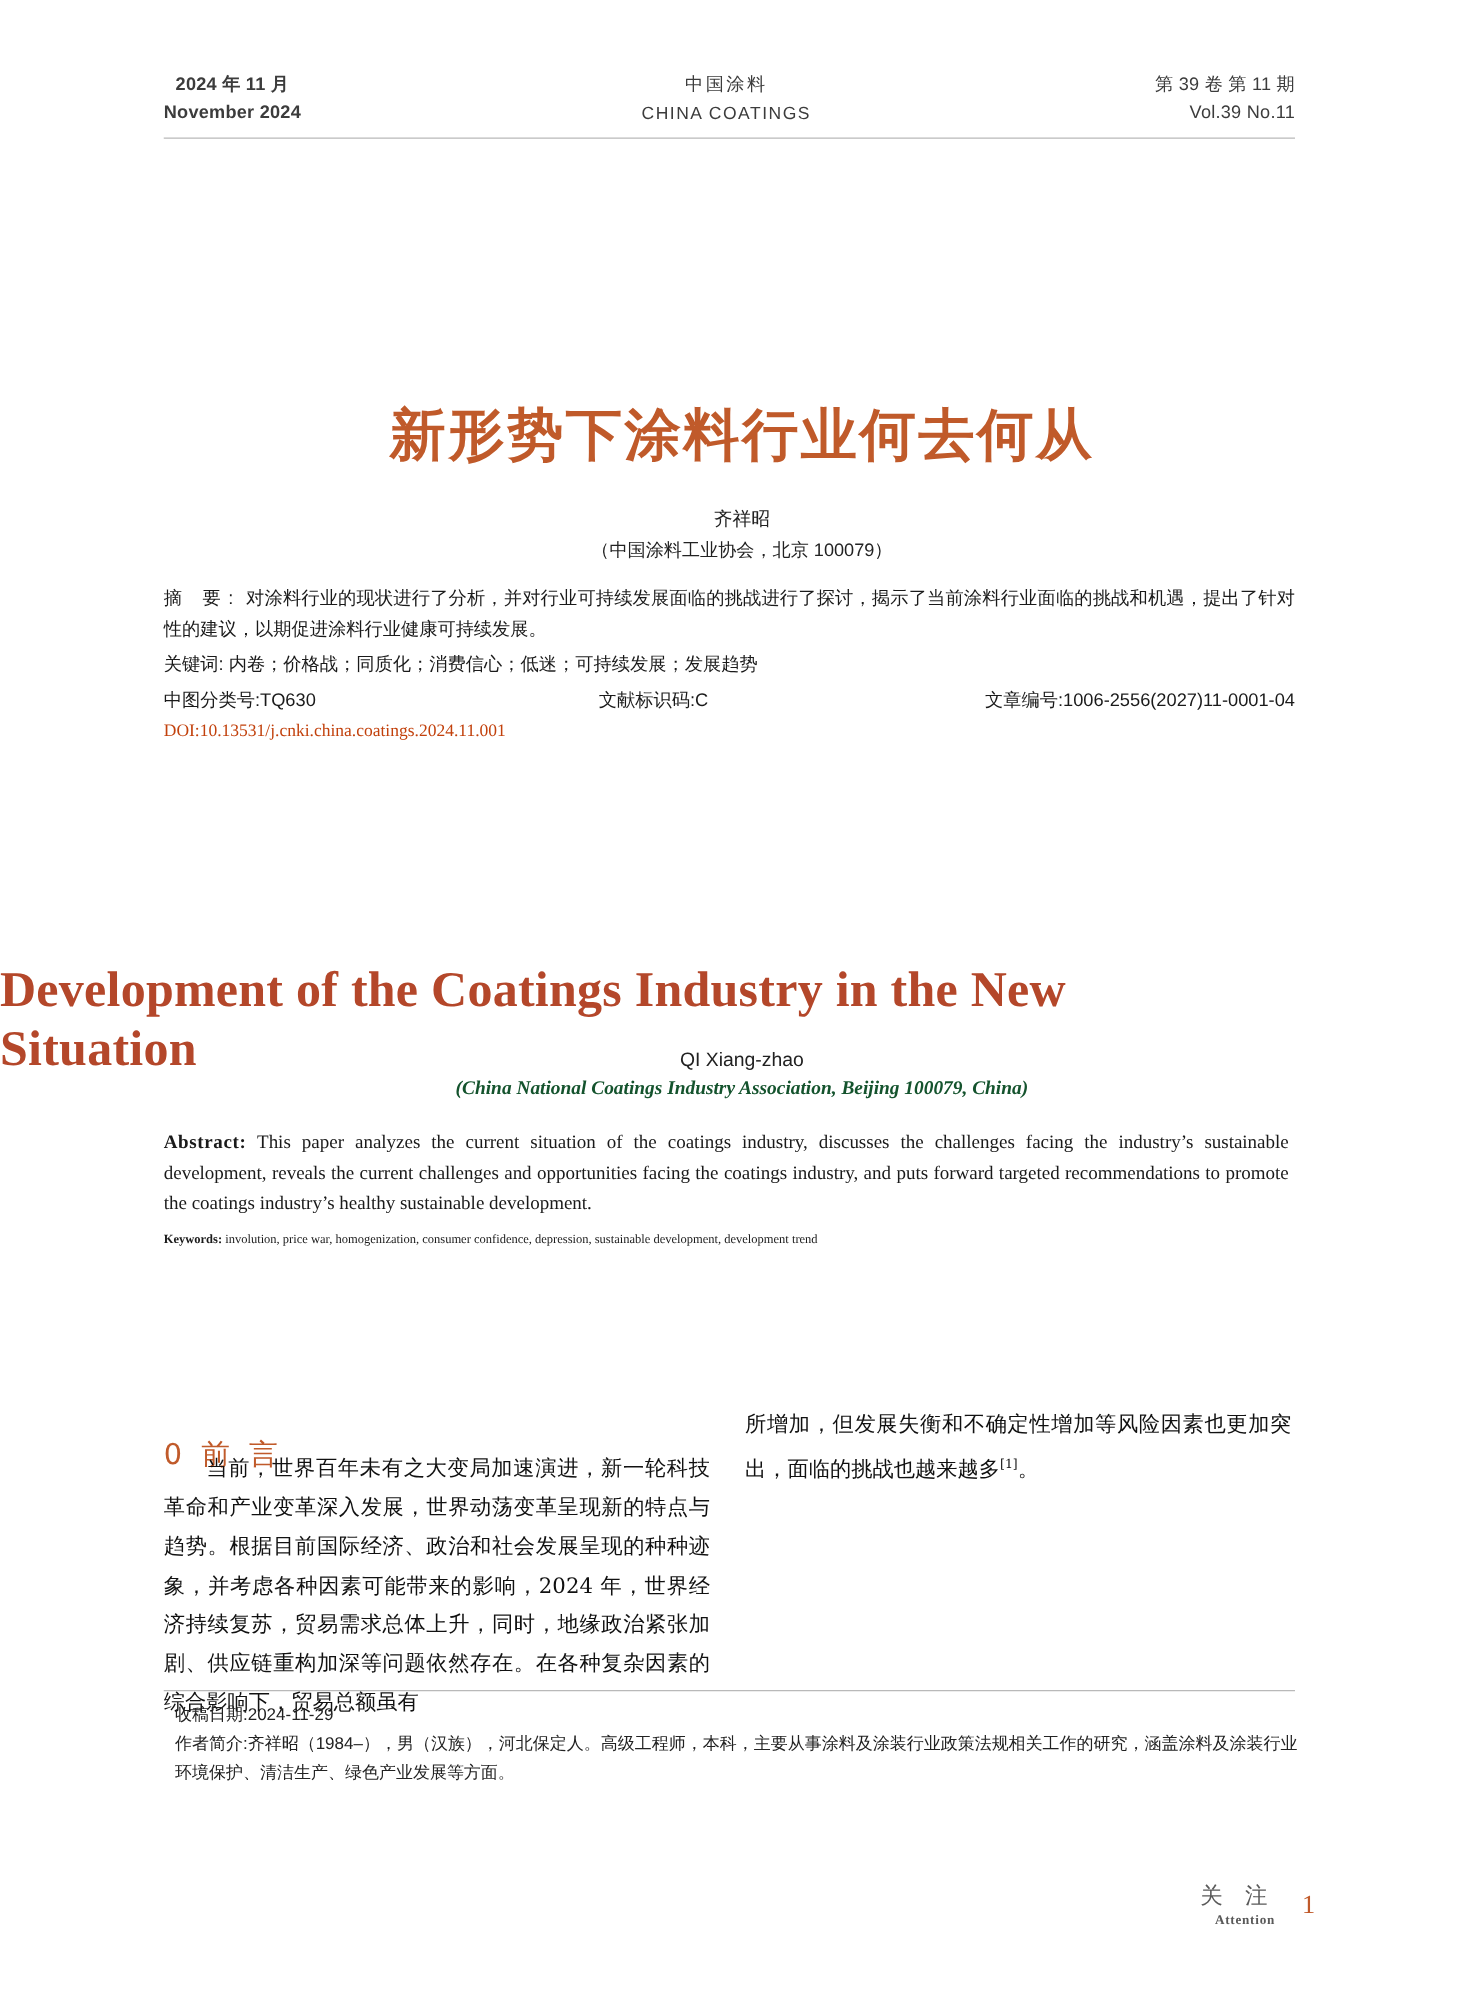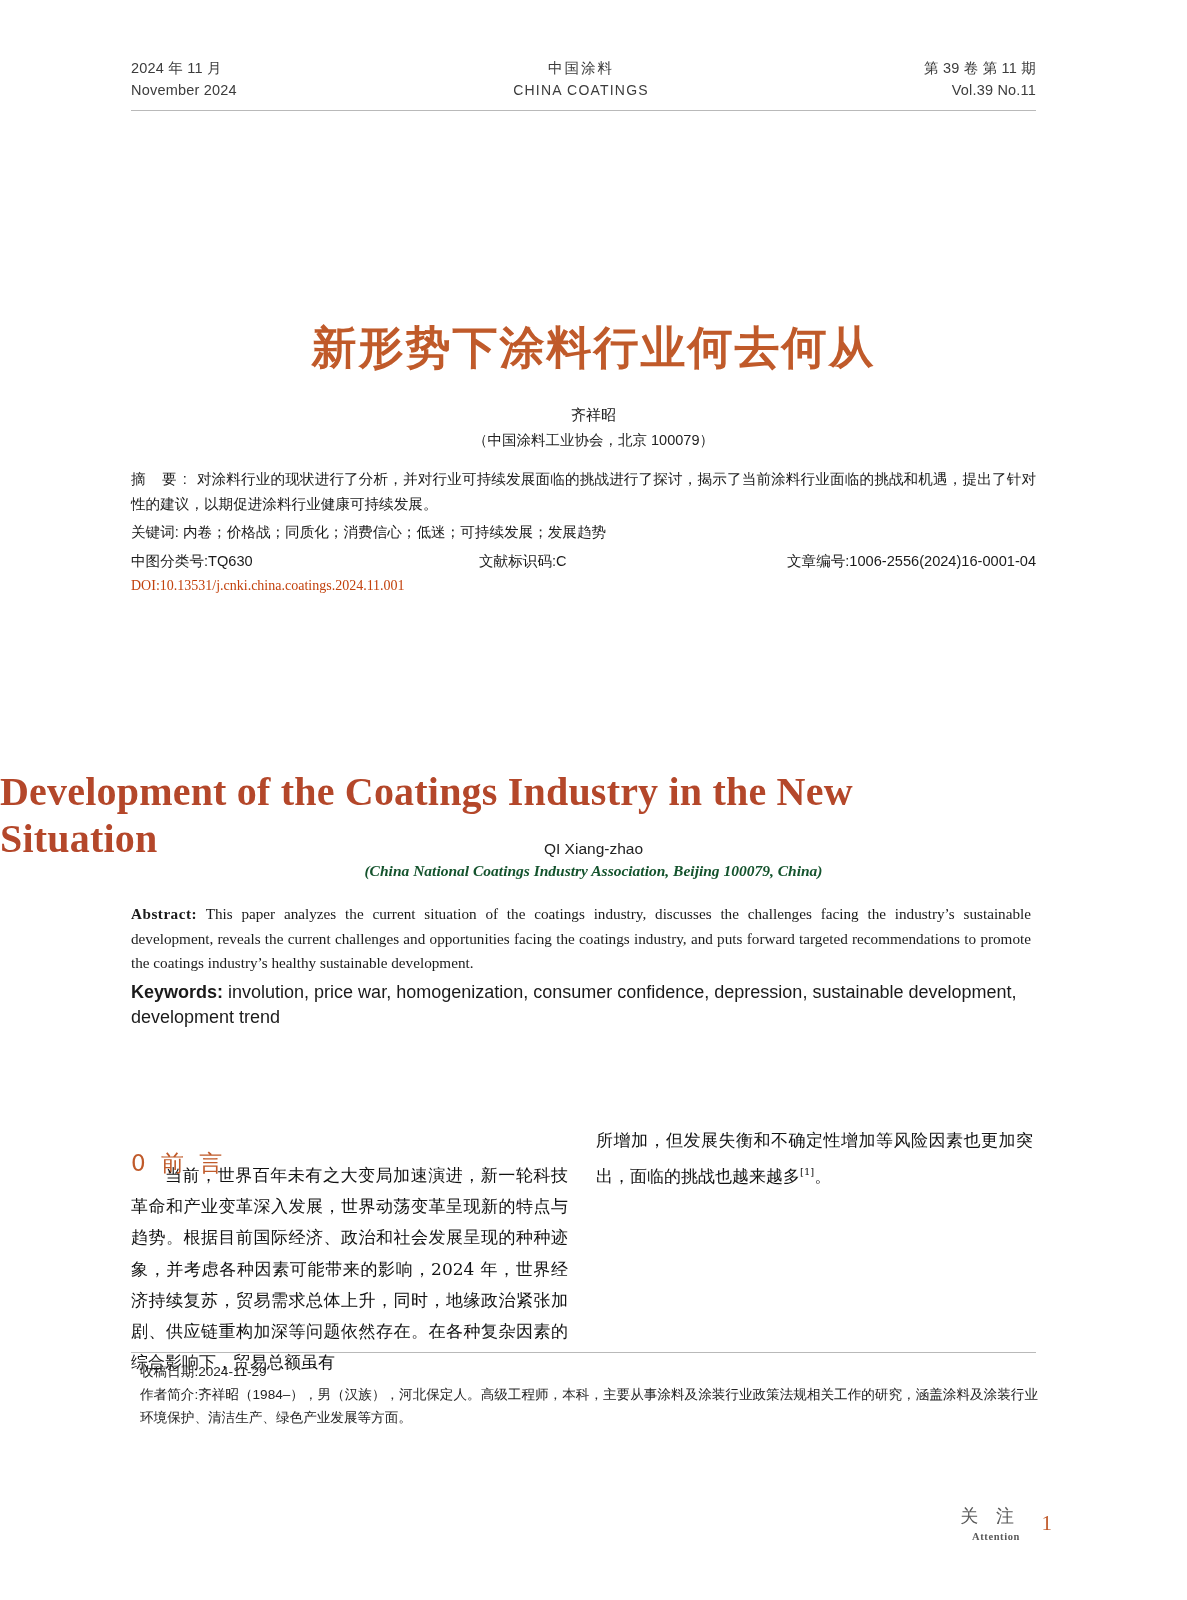--- a/index.html
+++ b/index.html
@@ -32,21 +32,21 @@
     height: 52px;
     border-bottom: 1px solid #b9b9b9;
     color: #3c3c3c;
   }
   .runhead .col {
     position: absolute;
     font-size: 14.5px;
     line-height: 21px;
     letter-spacing: 0.2px;
   }
-  .runhead .left { left: 0; top: 0; text-align: left; }
+  .runhead .left { left: 0; top: 0; text-align: center; font-weight: bold; }
   .runhead .center { left: 300px; width: 300px; top: 0; text-align: center; }
   .runhead .right { right: 0; top: 0; text-align: right; }
   .runhead .line2 { margin-top: 1px; }
   .runhead .center .l1 { letter-spacing: 2px; }
   .runhead .center .l2 { letter-spacing: 1.2px; font-size: 14px; }
 
   
   .cn-title {
     position: absolute;
     left: 0; top: 318px;
@@ -159,22 +159,22 @@
   }
   .en-abstract .lbl {
     font-weight: bold;
     letter-spacing: 0.5px;
   }
   .en-keywords {
     position: absolute;
     left: 131px;
     top: 980px;
     width: 905px;
-    font-family: Liberation Sans, sans-serif;
-    font-size: 18px;
+    font-family: Liberation Serif, serif;
+    font-size: 10px;
     line-height: 24.5px;
   }
   .en-keywords .lbl { font-weight: bold; }
 
   
   .sec-head {
     position: absolute;
     left: 131px;
     top: 1148px;
     font-size: 23px;
@@ -298,21 +298,21 @@
   <div class="cn-keywords">
     <span>关键词:</span>
     <span>内卷；价格战；同质化；消费信心；低迷；可持续发展；发展趋势</span>
   </div>
 
   <div class="cn-class">
     <span class="c1">
       <span>中图分类号:</span><span>TQ630</span>
     </span>
     <span class="c2">文献标识码:C</span>
-    <span class="c3">文章编号:1006-2556(2024)16-0001-04</span>
+    <span class="c3">文章编号:1006-2556(2027)11-0001-04</span>
   </div>
 
   <div class="doi">DOI:10.13531/j.cnki.china.coatings.2024.11.001</div>
 
   <div class="en-title">Development of the Coatings Industry in the New Situation</div>
   <div class="en-author">QI Xiang-zhao</div>
   <div class="en-affil">(China National Coatings Industry Association, Beijing 100079, China)</div>
 
   <div class="en-abstract">
     <span class="lbl">Abstract:</span>

